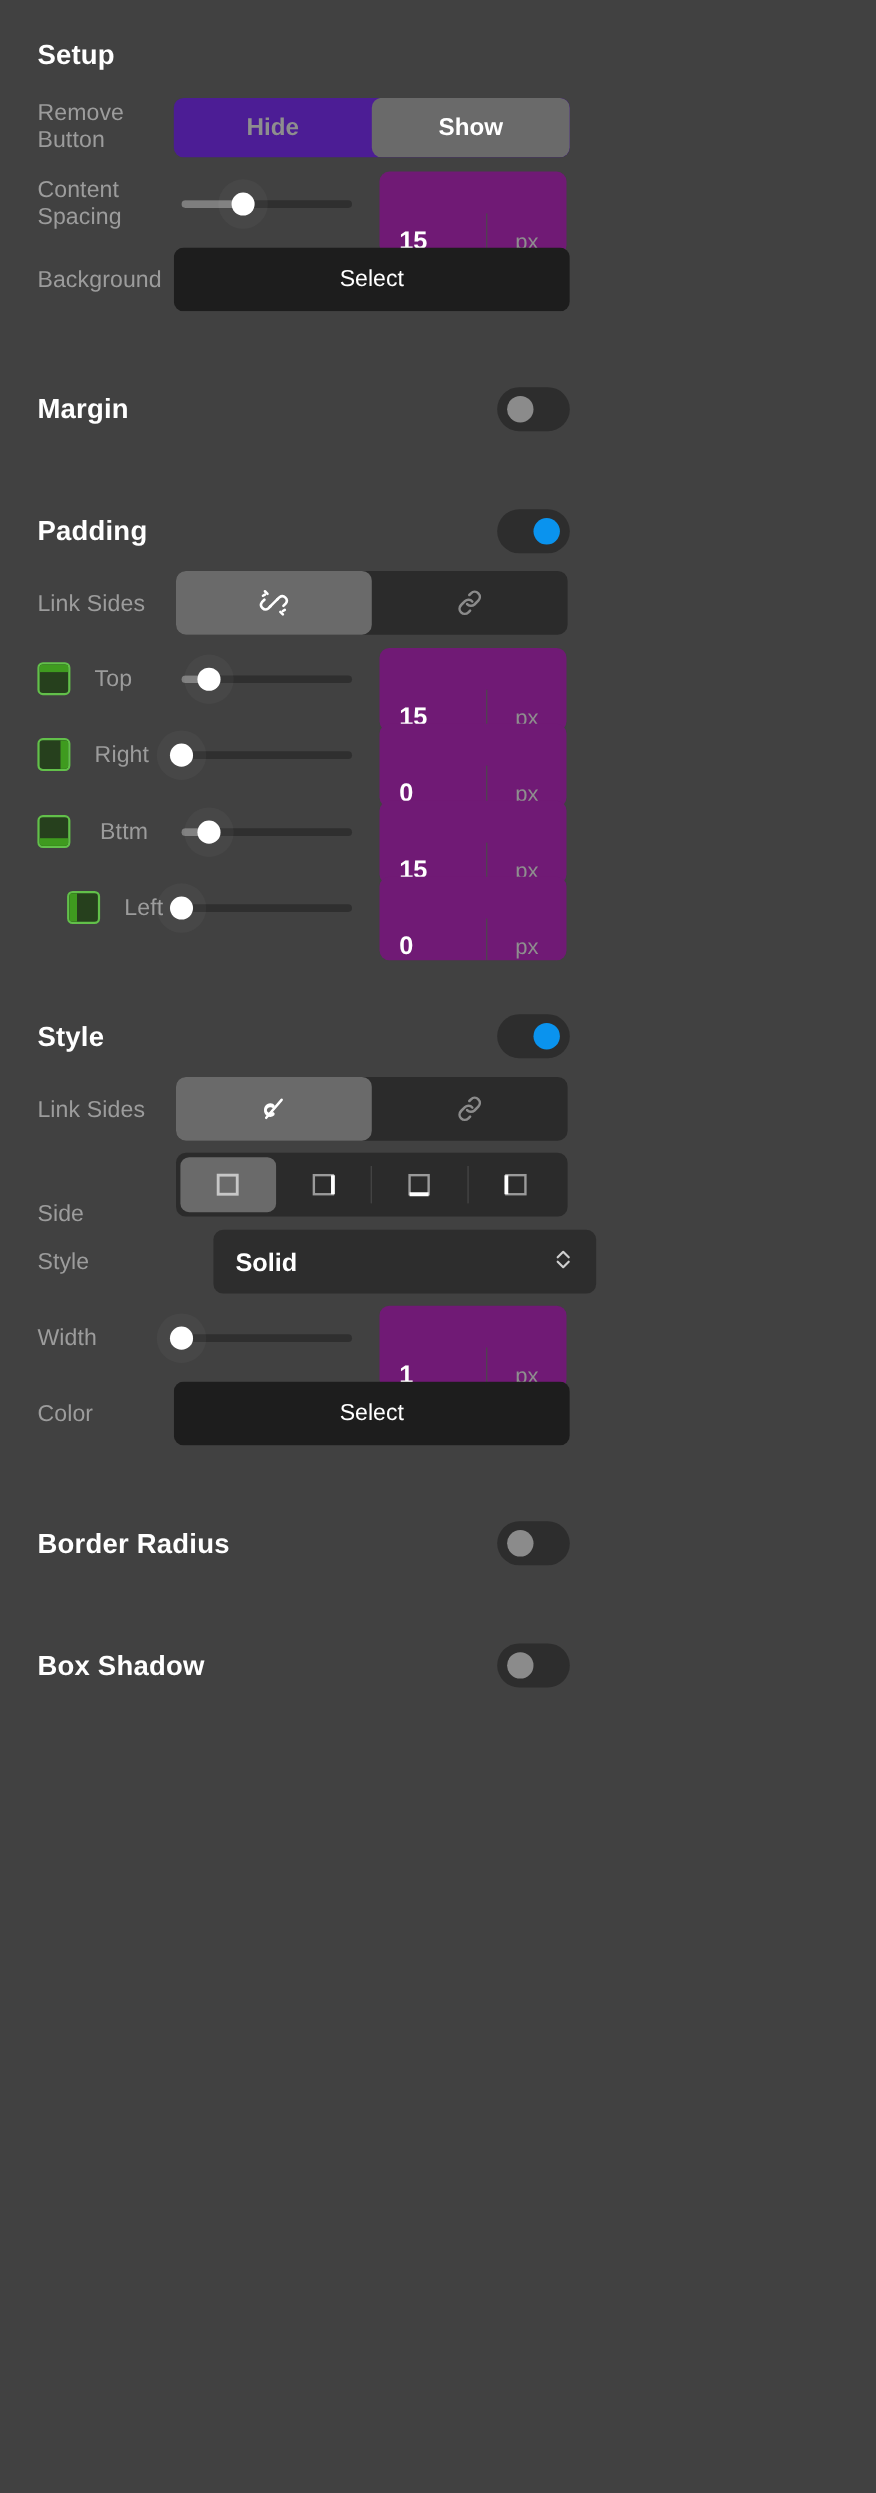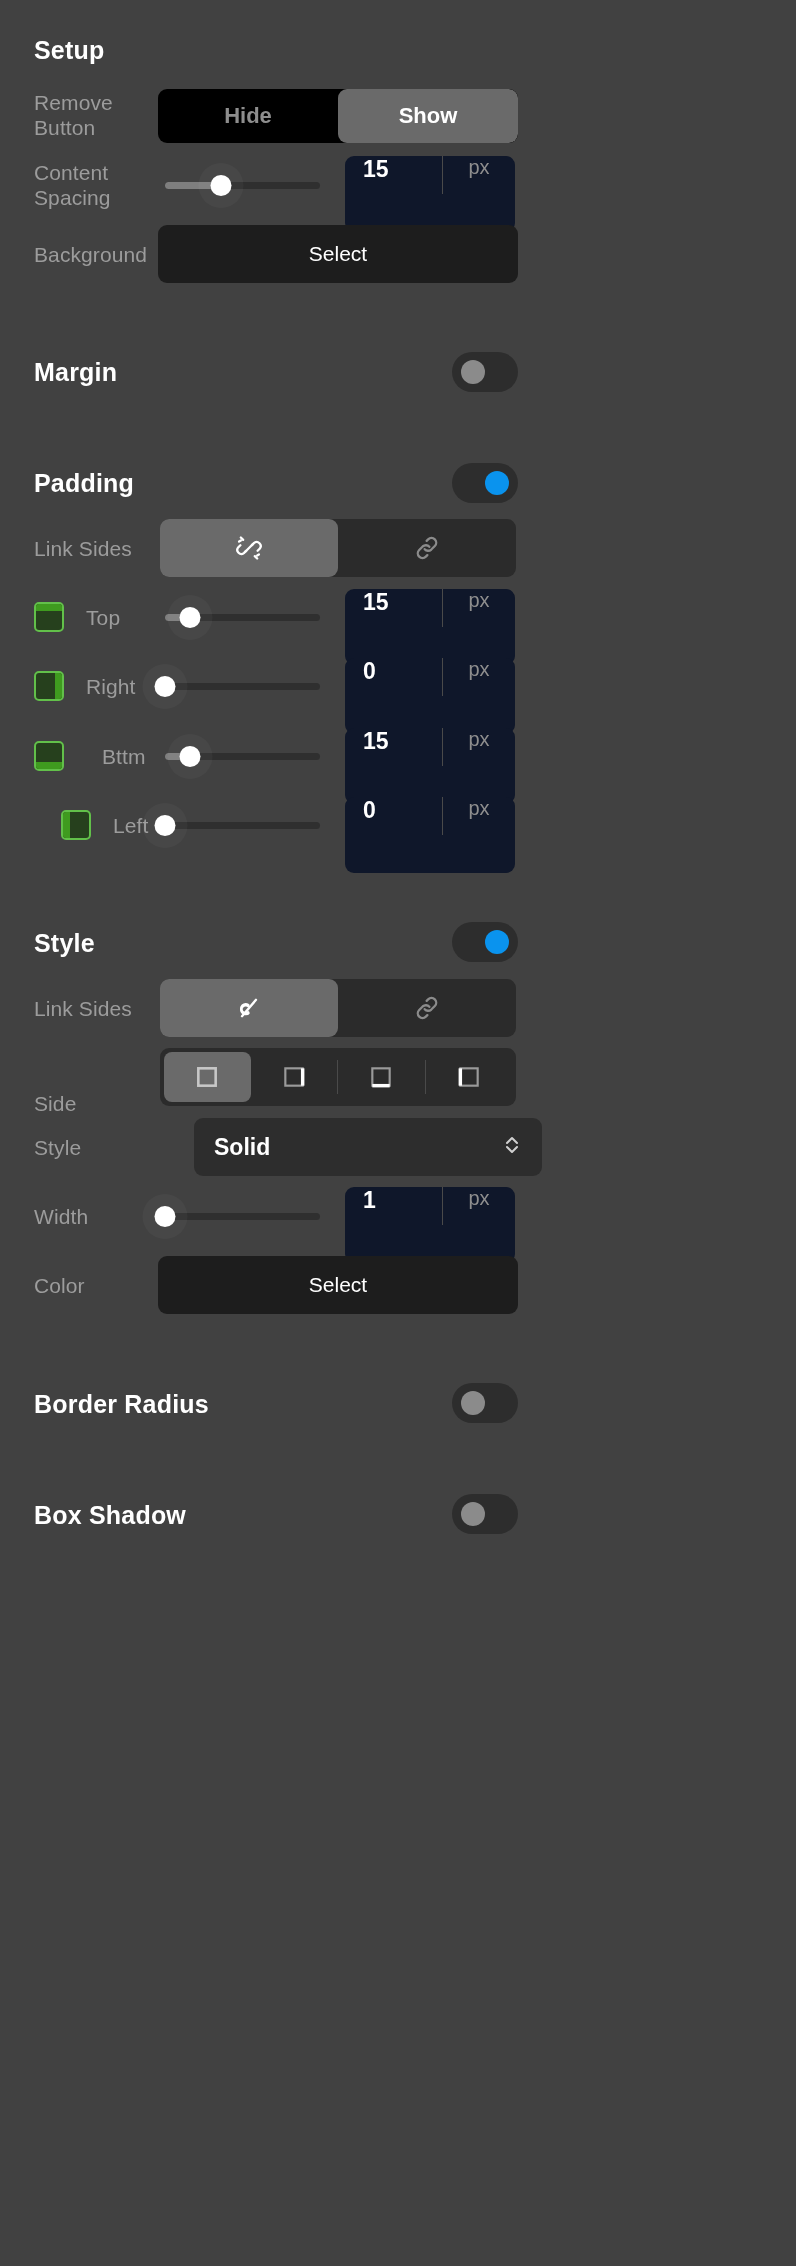--- a/index.html
+++ b/index.html
@@ -36,21 +36,21 @@
     position: absolute;
     color: #ffffff;
     font-size: 25px;
     font-weight: 700;
     letter-spacing: .2px;
   }
 
   
   .seg {
     display: flex;
-    background: #000000;
+    background: #4c1d95;
     border-radius: 9px;
     padding: 0;
     overflow: hidden;
   }
   .seg-item {
     flex: 1;
     display: flex;
     align-items: center;
     justify-content: center;
     color: #8e8e8e;
@@ -90,22 +90,22 @@
     height: 21px;
     border-radius: 50%;
     background: #ffffff;
     transform: translateX(-50%);
     box-shadow: 0 0 0 12px rgba(255,255,255,0.035);
   }
 
   
   .numfield {
     display: flex;
-    align-items: flex-start;
-    background: #0f172a;
+    align-items: flex-end;
+    background: #701a75;
     border-radius: 9px;
     height: 76px;
     overflow: hidden;
   }
   .numfield .num {
     flex: 1;
     color: #ffffff;
     font-size: 23px;
     font-weight: 700;
     padding-left: 18px;
@@ -346,21 +346,21 @@
   <div class="numfield" style="position:absolute; left:345px; top:658px; width:170px;">
     <div class="num">0</div>
     <div class="divider"></div>
     <div class="unit">px</div>
   </div>
 
   <div class="row" style="left:34px; top:740px; height:32px;">
     <span class="sideicon bottom">
         <i></i>
       </span>
-    <span class="lbl" style="margin-left:38px;">Bttm</span>
+    <span class="lbl" style="margin-left:27px;">Bttm</span>
   </div>
   <div class="slider" style="position:absolute; left:165px; top:741px; width:155px;">
     <div class="track"></div>
     <div class="track-fill" style="width:16%"></div>
     <div class="thumb" style="left:16%"></div>
   </div>
   <div class="numfield" style="position:absolute; left:345px; top:728px; width:170px;">
     <div class="num">15</div>
     <div class="divider"></div>
     <div class="unit">px</div>

